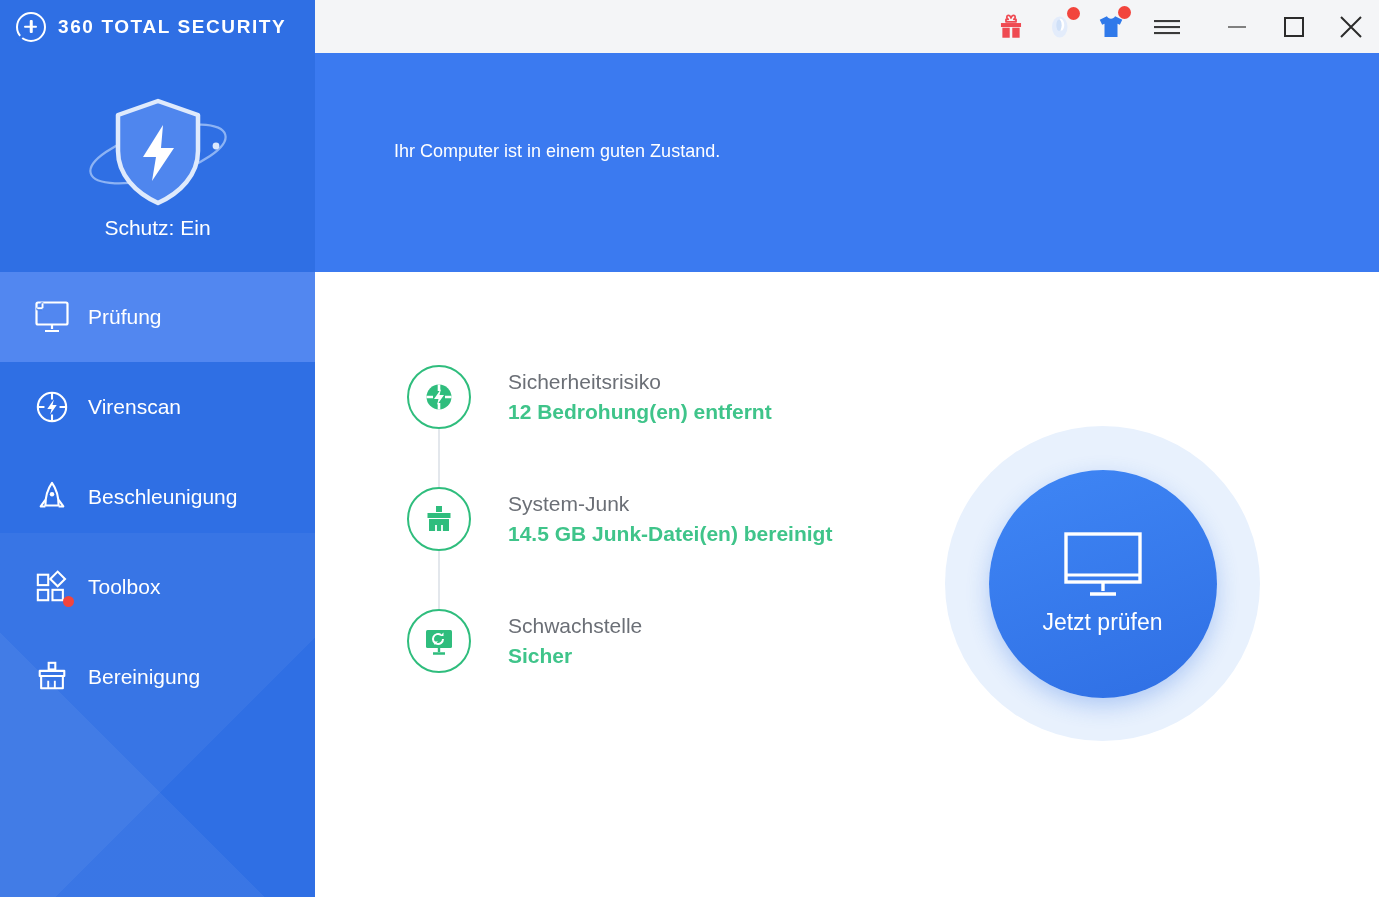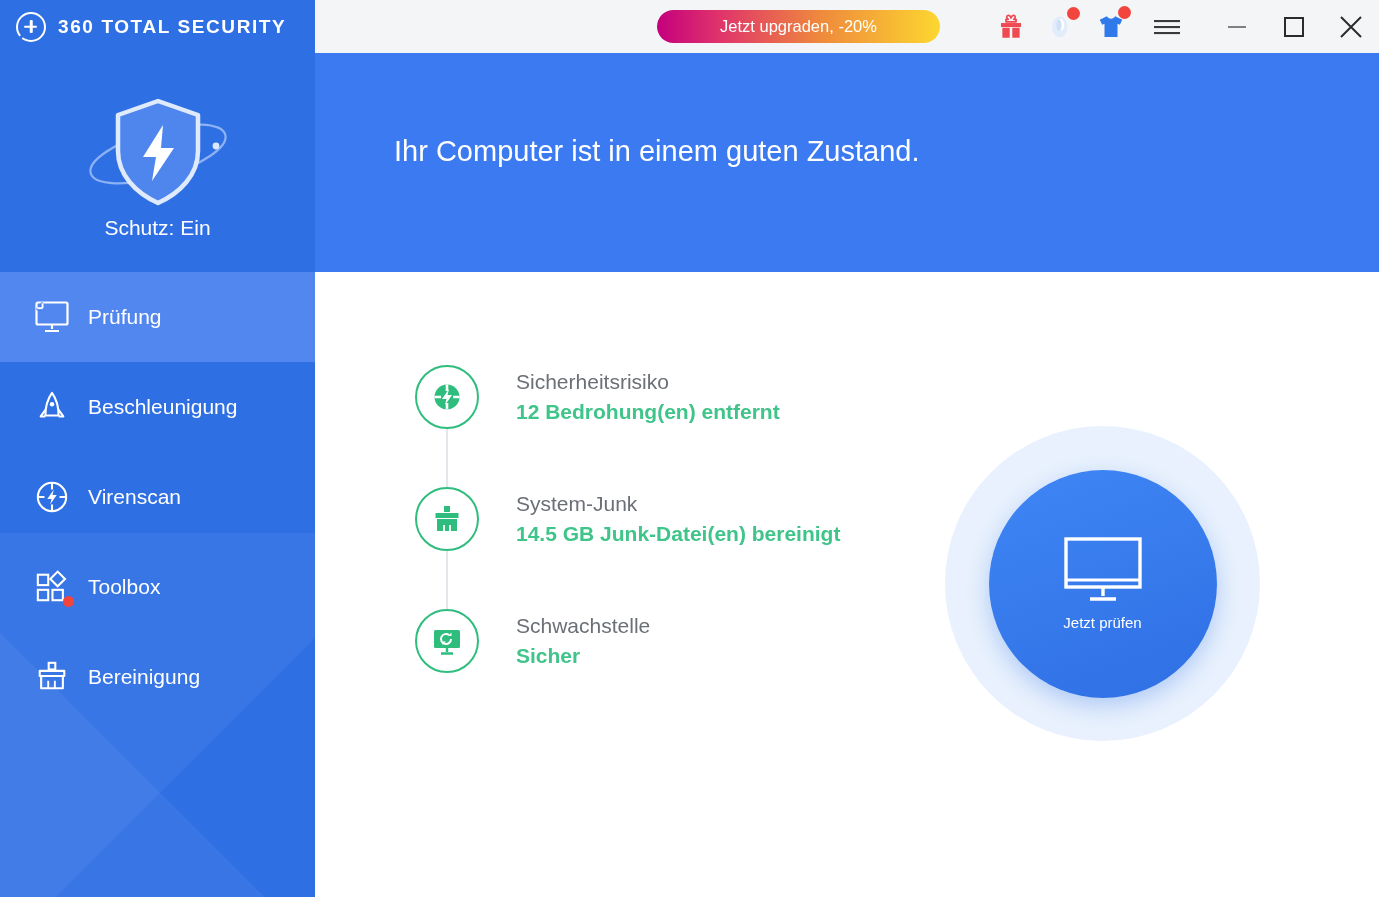--- a/index.html
+++ b/index.html
@@ -101,30 +101,30 @@
     background:#f2453d; left:63px; top:54px;
   }
 
   
   .banner {
     position:absolute; left:315px; top:53px; width:1064px; height:219px;
     background:#3b7af0;
     padding-left:79px;
     display:flex; flex-direction:column; justify-content:center;
   }
-  .banner-title { color:#fff; font-size:29px; margin-bottom:22px; }
+  .banner-title { color:#fff; font-size:18px; margin-bottom:22px; }
   .banner-sub { color:#e4ecfd; font-size:19px; }
   .banner-date { color:#7ef0c8; }
 
   
   .content {
     position:absolute; left:315px; top:272px; width:1064px; height:625px;
     background:#fff;
   }
-  .status-list { position:absolute; left:100px; top:93px; }
+  .status-list { position:absolute; left:92px; top:93px; }
   .status-row {
     display:flex; align-items:flex-start; position:relative;
     height:122px;
   }
   .status-row:last-child { height:auto; }
   .circle {
     width:64px; height:64px; border-radius:50%;
     border:2.5px solid #2fbd7d; flex:0 0 64px;
     display:flex; align-items:center; justify-content:center;
     background:#fff; position:relative; z-index:2;
@@ -144,39 +144,38 @@
     background:#e8f1fd;
   }
   .scan-btn {
     position:absolute; left:50%; top:50%; transform:translate(-50%,-50%);
     width:228px; height:228px; border-radius:50%;
     background:linear-gradient(160deg,#3f86f5 0%,#2f6fe4 100%);
     box-shadow:0 8px 22px rgba(47,111,228,.30);
     display:flex; flex-direction:column; align-items:center; justify-content:center;
     cursor:pointer;
   }
-  .scan-label { color:#fff; font-size:15px; margin-top:8px; }
+  .scan-label { color:#fff; font-size:23px; margin-top:8px; }
 </style>
 </head>
 <body>
 
 <div class="app">
 
   <div class="titlebar">
 
     <div class="logo-zone">
       <div class="logo-mark">
         <div class="logo-slash"></div>
       </div>
       <div class="logo-text">360 TOTAL SECURITY</div>
     </div>
 
     <div class="tb-right">
 
-      <div class="upgrade-btn">Jetzt upgraden, -20%</div>
 
       <div class="tb-icon" style="margin-right:4px;">
         <svg width="28" height="28" viewBox="0 0 24 24">
           <path d="M9.2 2.2c1.3-.6 2.4.6 2.8 2.1.4-1.5 1.5-2.7 2.8-2.1 1.2.6 1 2.3-.4 3.2h1.9v2.2H7.7V5.4h1.9C8.2 4.5 8 2.8 9.2 2.2z" fill="none" stroke="#ef4a52" stroke-width="1.5" stroke-linejoin="round"></path>
           <rect x="3.4" y="8.6" width="17.2" height="3.4" fill="#ef4a52"></rect>
           <rect x="4.6" y="12.6" width="6.3" height="8.6" fill="#ef4a52"></rect>
           <rect x="13.1" y="12.6" width="6.3" height="8.6" fill="#ef4a52"></rect>
         </svg>
       </div>
 
@@ -245,37 +244,37 @@
             <path d="M8.5 3.2 V8.2 M3.2 8.2 H8.5" stroke="#fff" stroke-width="2" fill="none"></path>
             <path d="M18 24.5 V29 M11 31 H25" stroke="#fff" stroke-width="2.2" fill="none"></path>
           </svg>
         </div>
         <div class="nav-label">Prüfung</div>
       </div>
 
       <div class="nav-item">
         <div class="nav-icon">
           <svg width="36" height="34" viewBox="0 0 36 36">
+            <circle cx="18" cy="18" r="15" fill="none" stroke="#fff" stroke-width="2.2"></circle>
+            <path d="M18 3 V10 M18 26 V33 M3 18 H10 M26 18 H33" stroke="#fff" stroke-width="2.2"></path>
+            <path d="M20 10 L13 20 H17.5 L16 26 L23 16 H18.5 Z" fill="#fff"></path>
+          </svg>
+        </div>
+        <div class="nav-label">Virenscan</div>
+      </div>
+
+      <div class="nav-item">
+        <div class="nav-icon">
+          <svg width="36" height="34" viewBox="0 0 36 36">
             <path d="M18 3 C23 10 25 19 25 27 H11 C11 19 13 10 18 3 Z" fill="none" stroke="#fff" stroke-width="2.2" stroke-linejoin="round"></path>
             <circle cx="18" cy="15" r="2.4" fill="#fff"></circle>
             <path d="M11 21 L6 28 H11 M25 21 L30 28 H25" fill="none" stroke="#fff" stroke-width="2.2" stroke-linejoin="round"></path>
           </svg>
         </div>
         <div class="nav-label">Beschleunigung</div>
-      </div>
-
-      <div class="nav-item">
-        <div class="nav-icon">
-          <svg width="36" height="34" viewBox="0 0 36 36">
-            <circle cx="18" cy="18" r="15" fill="none" stroke="#fff" stroke-width="2.2"></circle>
-            <path d="M18 3 V10 M18 26 V33 M3 18 H10 M26 18 H33" stroke="#fff" stroke-width="2.2"></path>
-            <path d="M20 10 L13 20 H17.5 L16 26 L23 16 H18.5 Z" fill="#fff"></path>
-          </svg>
-        </div>
-        <div class="nav-label">Virenscan</div>
       </div>
 
       <div class="nav-item">
         <div class="nav-icon">
           <svg width="36" height="34" viewBox="0 0 36 36">
             <rect x="3" y="5" width="11" height="11" fill="none" stroke="#fff" stroke-width="2.2"></rect>
             <rect x="3" y="21" width="11" height="11" fill="none" stroke="#fff" stroke-width="2.2"></rect>
             <rect x="18.5" y="21" width="11" height="11" fill="none" stroke="#fff" stroke-width="2.2"></rect>
             <rect x="18.5" y="4" width="11" height="11" fill="none" stroke="#fff" stroke-width="2.2" transform="rotate(45 24 9.5)"></rect>
           </svg>

